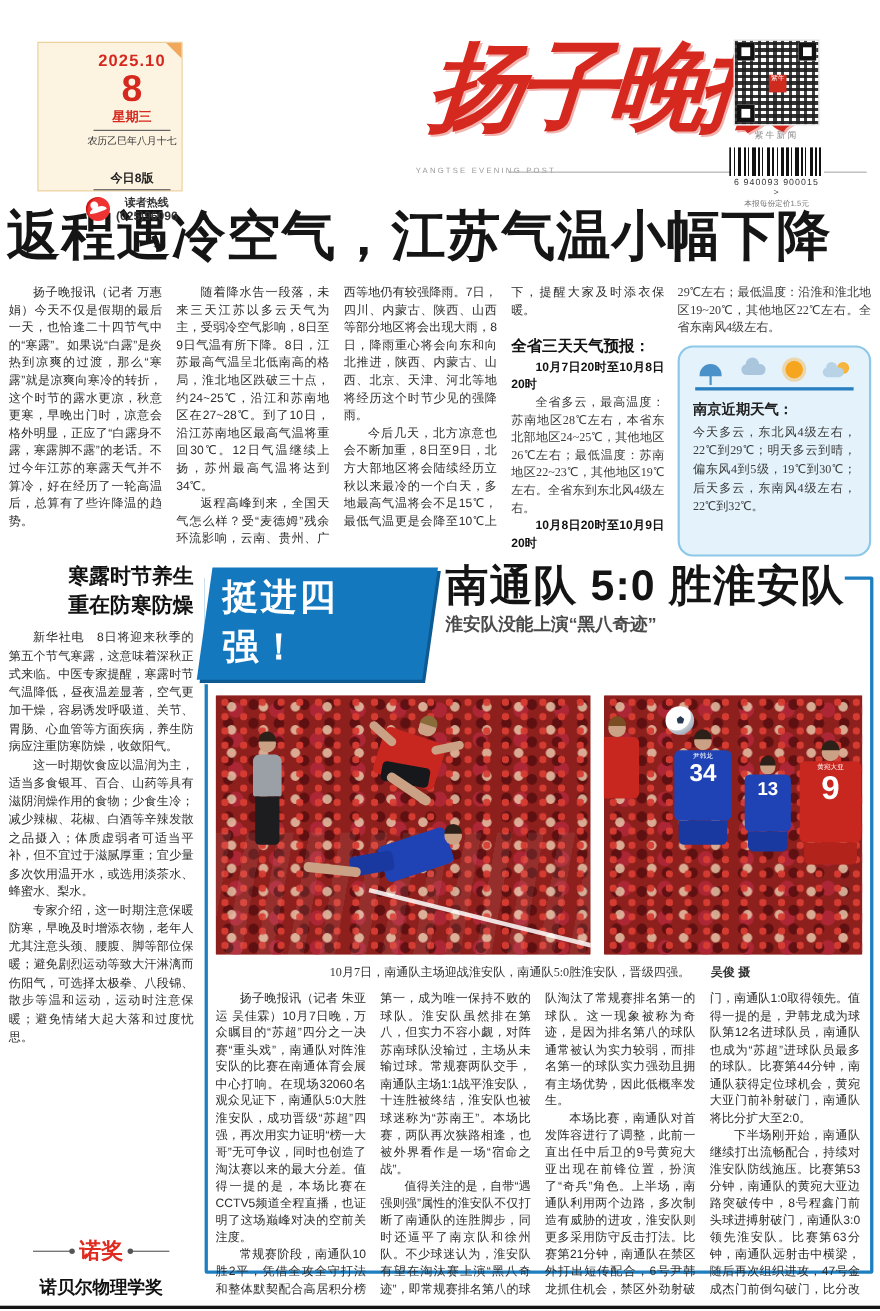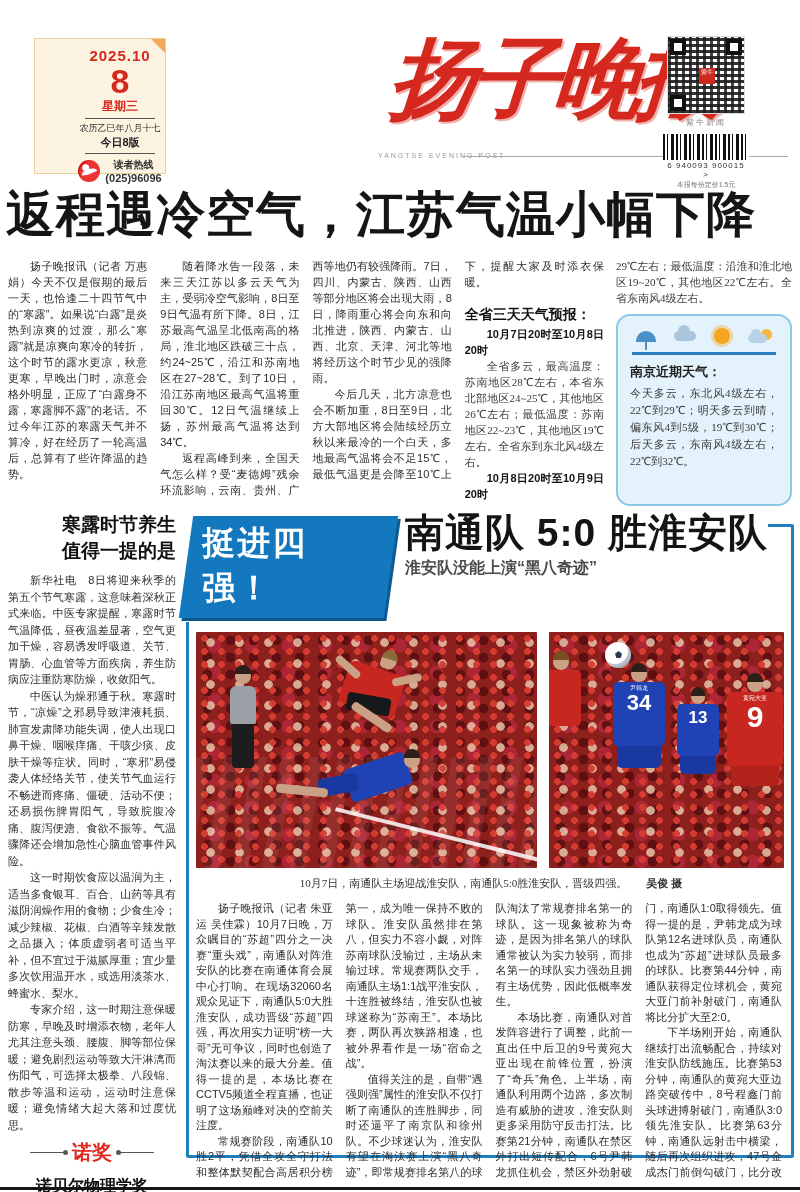--- a/index.html
+++ b/index.html
@@ -10,21 +10,21 @@
   .masthead { position:relative; height:180px; }
   .datebox { position:absolute; left:34px; top:38px; width:132px; height:136px;
     background:#fdf3e1; border:1px solid #eccf9a; padding-top:8px; text-align:center;padding-left:40px; }
   .datebox .fold { position:absolute; right:0; top:0; width:0; height:0;
     border-left:14px solid transparent; border-top:14px solid #f0a95c; }
   .datebox .ym { color:#d5281e; font-weight:bold; font-size:15px; letter-spacing:1px; }
   .datebox .day { color:#d5281e; font-weight:bold; font-size:34px; line-height:34px; }
   .datebox .weekday { color:#d5281e; font-size:12px; font-weight:bold; margin-bottom:3px; }
   .datebox .rule { height:1px; background:#555; margin:2px 10px; }
   .datebox .lunar { font-family:"Liberation Serif", serif; font-size:9px; color:#333; margin-top:3px; }
-  .datebox .pages { font-size:11px; font-weight:bold; color:#222; margin:0 0 3px; }
+  .datebox .pages { font-size:11px; font-weight:bold; color:#222; margin:19px 0 3px; }
   .hotline { display:flex; align-items:center; justify-content:center; gap:5px; margin-top:4px; }
   .phoenix { width:22px; height:22px; border-radius:50%;
     background: radial-gradient(circle at 35% 35%, #fff 0 3px, transparent 4px),
                 radial-gradient(circle at 60% 55%, #e33 0 60%, #c11 70%);
     position:relative; overflow:hidden; }
   .phoenix:after { content:""; position:absolute; left:3px; top:9px; width:16px; height:5px;
     background:#fff; border-radius:50% 50% 50% 50%/80% 80% 20% 20%; transform:rotate(-18deg); }
   .hotline .ht-text { text-align:center; }
   .hotline .ht-label { font-size:10px; font-weight:bold; color:#333; }
   .hotline .ht-num { font-size:11px; font-weight:bold; color:#333; }
@@ -227,25 +227,24 @@
       <div class="nj-text kai">今天多云，东北风4级左右，22℃到29℃；明天多云到晴，偏东风4到5级，19℃到30℃；后天多云，东南风4级左右，22℃到32℃。</div>
     </div>
   </div>
 </div>
 
 <div class="main-region">
 
   <div class="left-col">
     <div class="health-title">
       <span>寒露时节养生</span><br>
-      <span>值得一提的是</span>
+      <span>重在防寒防燥</span>
     </div>
     <div class="health-body">
       <p>新华社电　8日将迎来秋季的第五个节气寒露，这意味着深秋正式来临。中医专家提醒，寒露时节气温降低，昼夜温差显著，空气更加干燥，容易诱发呼吸道、关节、胃肠、心血管等方面疾病，养生防病应注重防寒防燥，收敛阳气。</p>
-      <p>中医认为燥邪通于秋。寒露时节，“凉燥”之邪易导致津液耗损、肺宣发肃降功能失调，使人出现口鼻干燥、咽喉痒痛、干咳少痰、皮肤干燥等症状。同时，“寒邪”易侵袭人体经络关节，使关节气血运行不畅进而疼痛、僵硬、活动不便；还易损伤脾胃阳气，导致脘腹冷痛、腹泻便溏、食欲不振等。气温骤降还会增加急性心脑血管事件风险。</p>
       <p>这一时期饮食应以温润为主，适当多食银耳、百合、山药等具有滋阴润燥作用的食物；少食生冷；减少辣椒、花椒、白酒等辛辣发散之品摄入；体质虚弱者可适当平补，但不宜过于滋腻厚重；宜少量多次饮用温开水，或选用淡茶水、蜂蜜水、梨水。</p>
       <p>专家介绍，这一时期注意保暖防寒，早晚及时增添衣物，老年人尤其注意头颈、腰腹、脚等部位保暖；避免剧烈运动等致大汗淋漓而伤阳气，可选择太极拳、八段锦、散步等温和运动，运动时注意保暖；避免情绪大起大落和过度忧思。</p>
     </div>
 
     <div class="promo-box">
       <div class="promo-tagrow">
         <div class="arrow-line l"></div>
         <div class="promo-tag">诺奖</div>
         <div class="arrow-line r"></div>
       </div>

